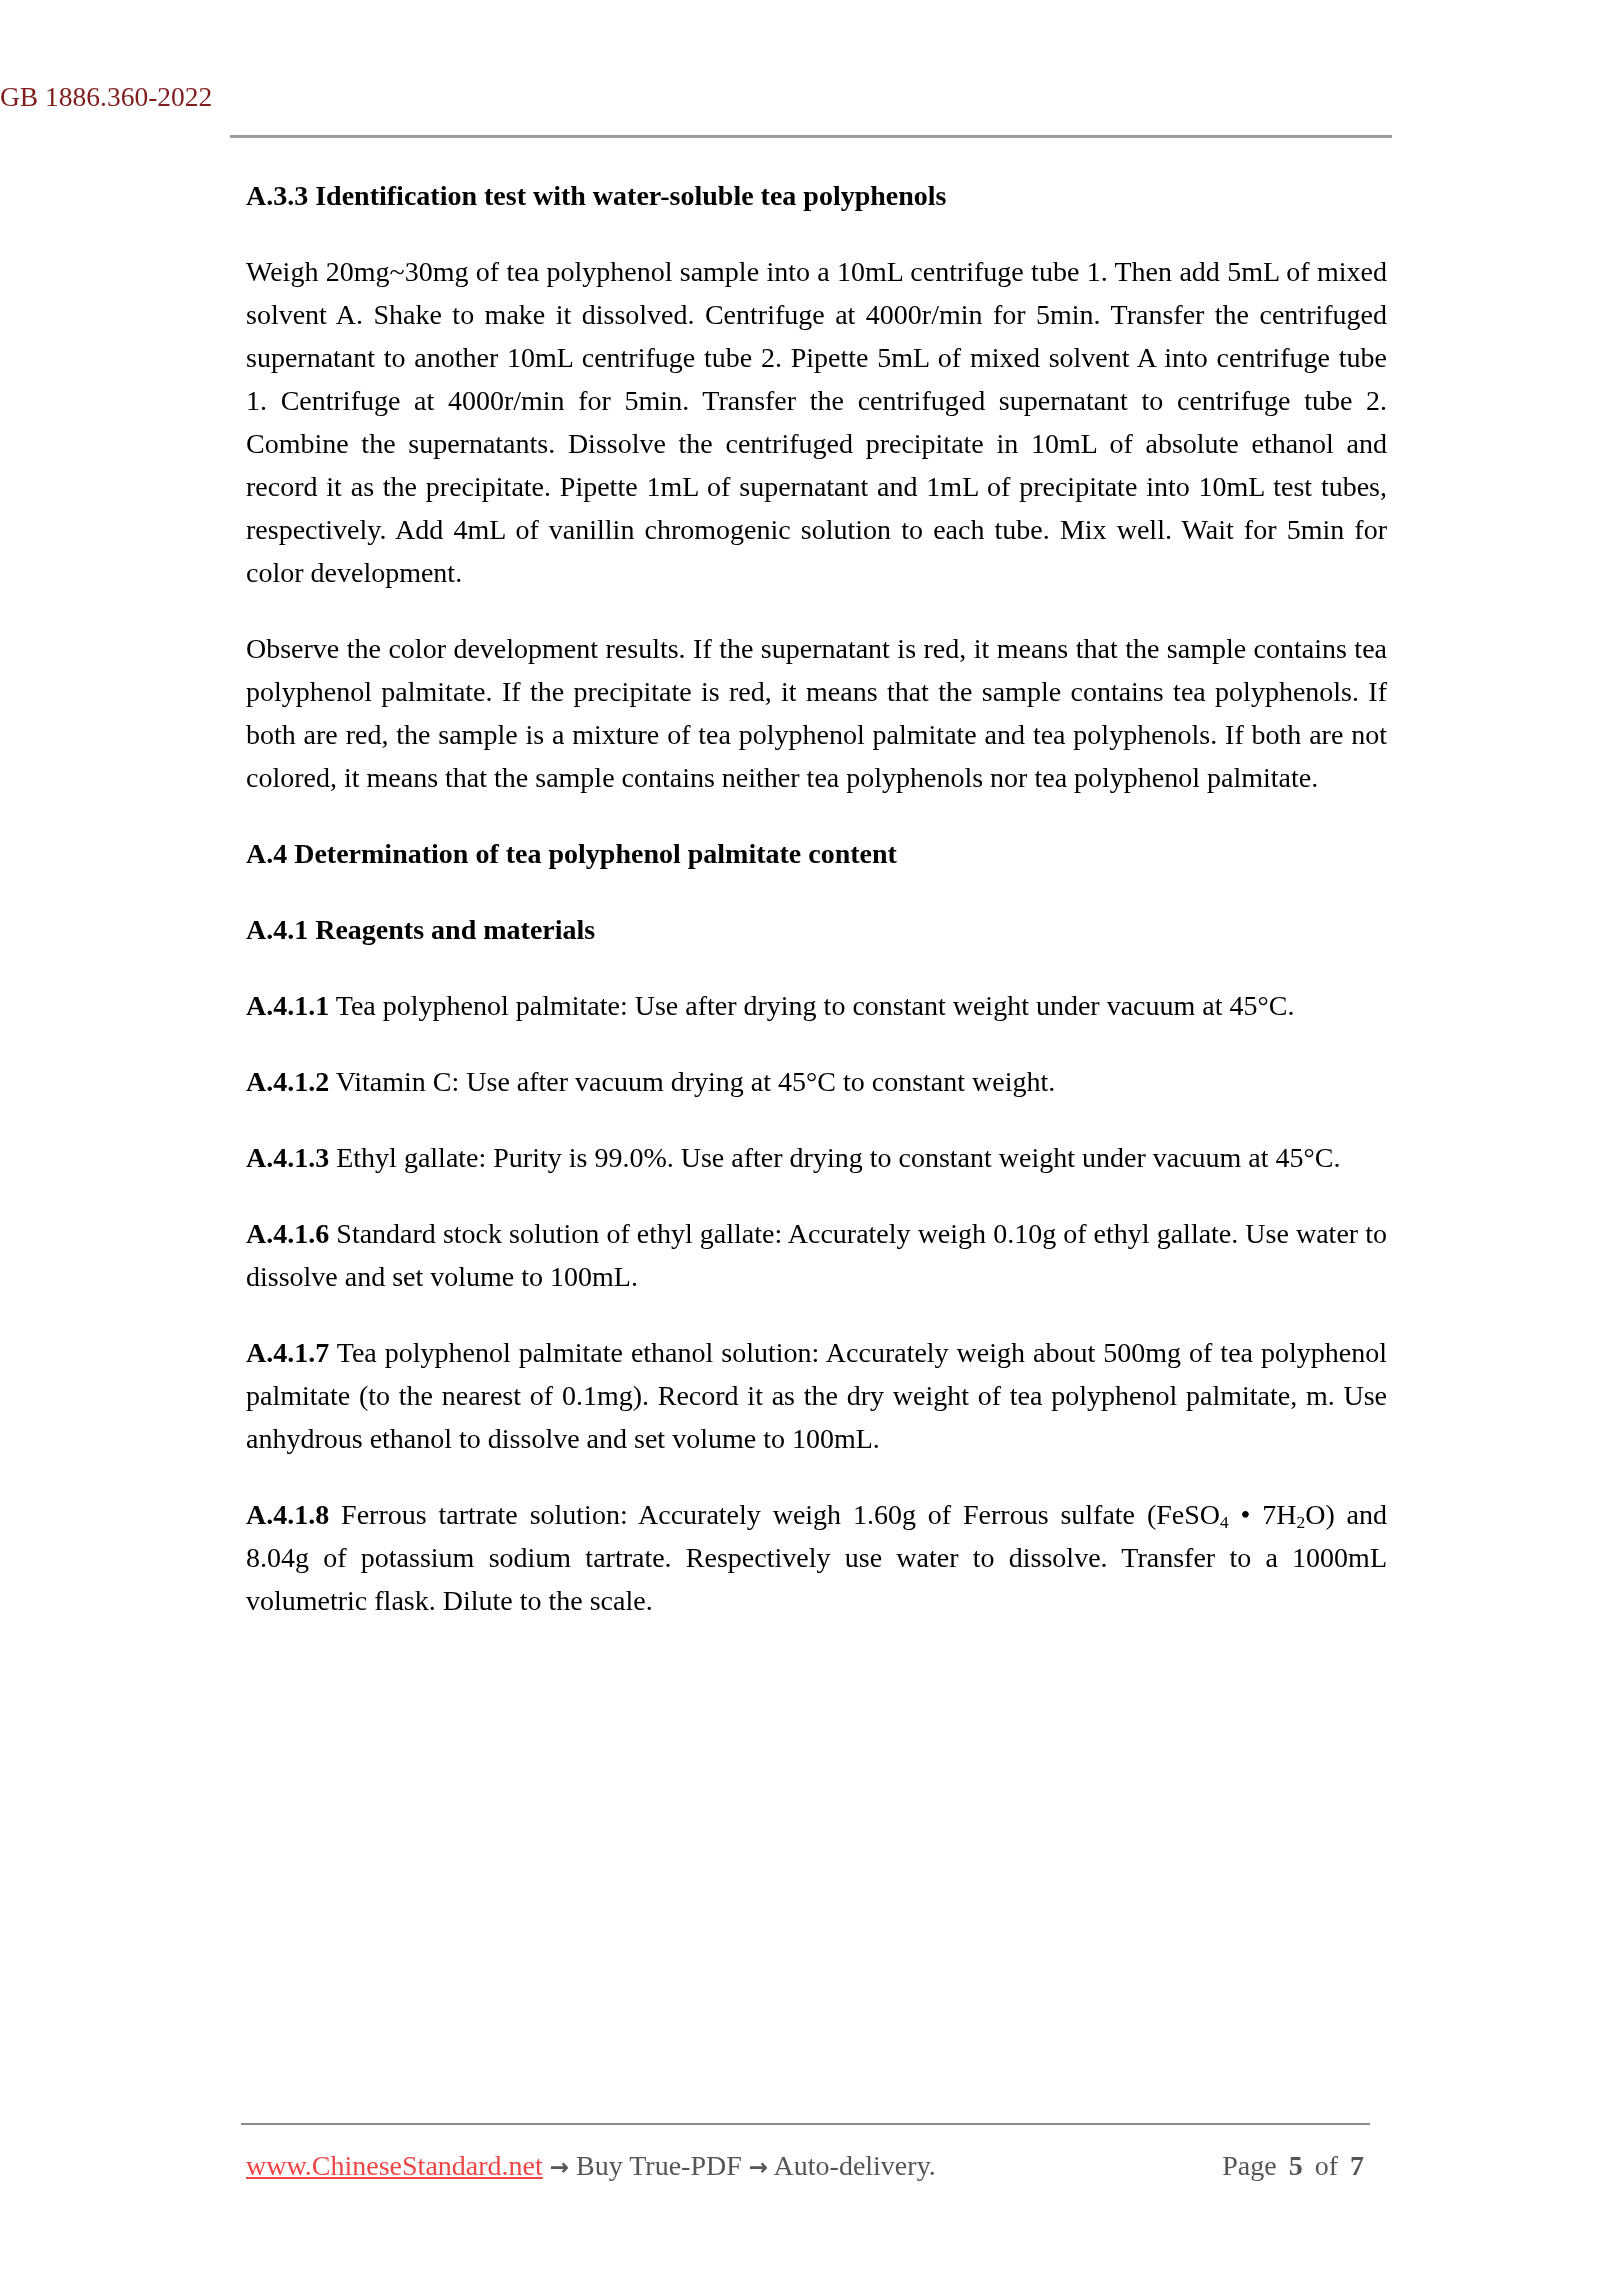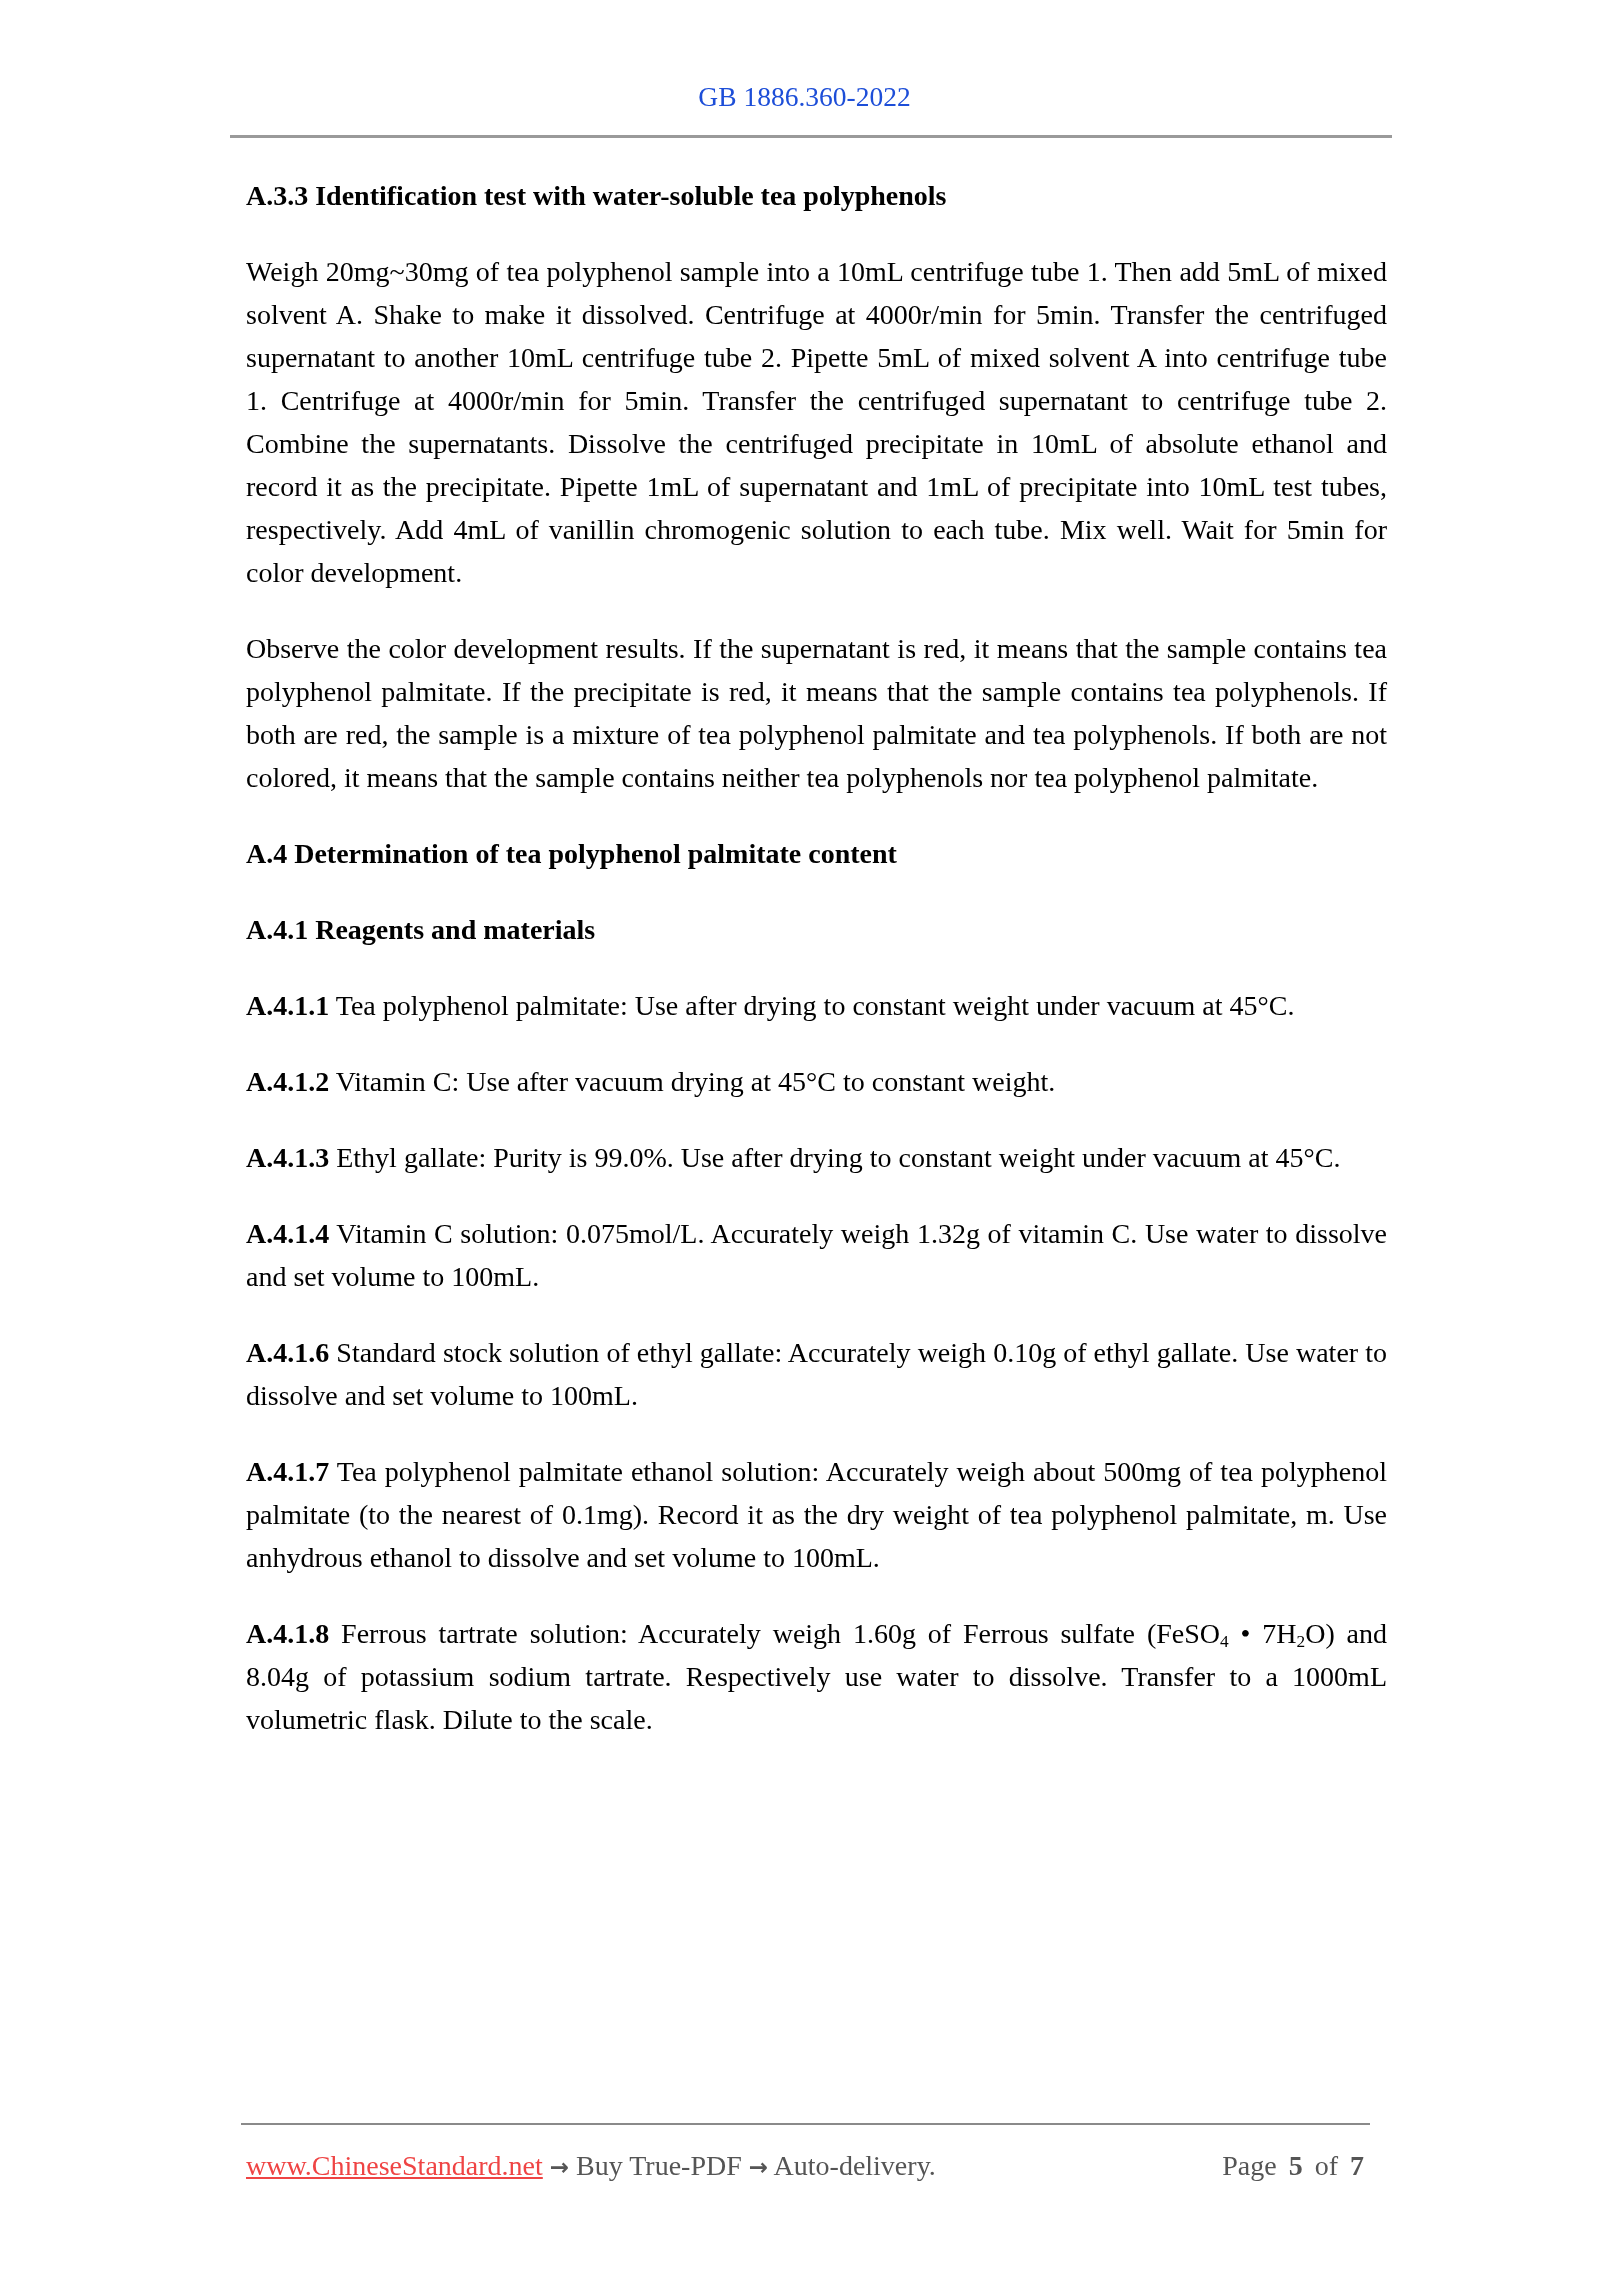--- a/index.html
+++ b/index.html
@@ -1,19 +1,19 @@
 <!DOCTYPE html>
 <html style="font-size:13.3px"><head>
 <meta charset="utf-8">
 <style>
   html, body { margin: 0; padding: 0; background: #ffffff; }
   body { width: 1623px; height: 2295px; position: relative; overflow: hidden;
          font-family: "Liberation Serif", "DejaVu Serif", serif; color: #000; }
-  .doc-header { position: absolute; left: 0; top: 80px; width: 1609px; text-align: center;
-                font-size: 27.5px; color: #1d4ed8; line-height: 33px; }
+  .doc-header { position: absolute; left: 0; top: 80px; width: 1609px; text-align: left;
+                font-size: 27.5px; color: #7f1d1d; line-height: 33px; }
   .header-rule { position: absolute; left: 230px; top: 135px; width: 1162px; height: 2.5px; background: #9a9a9a; }
   .content { position: absolute; left: 246px; top: 174px; width: 1141px; }
   .content p, .content h2 { margin: 0 0 33px 0; font-size: 28px; line-height: 43px; }
   .content h2 { font-weight: bold; }
   .content p { text-align: justify; }
   .content .sec-num { font-weight: bold; }
   sub { font-size: 0.62em; vertical-align: -0.25em; line-height: 0; }
   .footer-rule { position: absolute; left: 241px; top: 2123px; width: 1129px; height: 1.7px; background: #8a8a8a; }
   .footer { position: absolute; left: 246px; top: 2149px; width: 1118px; font-size: 28px; line-height: 33px; color: #555555; }
   .footer-left { position: absolute; left: 0; top: 0; white-space: nowrap; }
@@ -32,21 +32,20 @@
   <h2>A.3.3 Identification test with water-soluble tea polyphenols</h2>
   <p>Weigh 20mg~30mg of tea polyphenol sample into a 10mL centrifuge tube 1. Then add 5mL of mixed solvent A. Shake to make it dissolved. Centrifuge at 4000r/min for 5min. Transfer the centrifuged supernatant to another 10mL centrifuge tube 2. Pipette 5mL of mixed solvent A into centrifuge tube 1. Centrifuge at 4000r/min for 5min. Transfer the centrifuged supernatant to centrifuge tube 2. Combine the supernatants. Dissolve the centrifuged precipitate in 10mL of absolute ethanol and record it as the precipitate. Pipette 1mL of supernatant and 1mL of precipitate into 10mL test tubes, respectively. Add 4mL of vanillin chromogenic solution to each tube. Mix well. Wait for 5min for color development.</p>
   <p>Observe the color development results. If the supernatant is red, it means that the sample contains tea polyphenol palmitate. If the precipitate is red, it means that the sample contains tea polyphenols. If both are red, the sample is a mixture of tea polyphenol palmitate and tea polyphenols. If both are not colored, it means that the sample contains neither tea polyphenols nor tea polyphenol palmitate.</p>
 
   <h2>A.4 Determination of tea polyphenol palmitate content</h2>
   <h2>A.4.1 Reagents and materials</h2>
 
   <p><span class="sec-num">A.4.1.1</span> <span>Tea polyphenol palmitate: Use after drying to constant weight under vacuum at 45°C.</span></p>
   <p><span class="sec-num">A.4.1.2</span> <span>Vitamin C: Use after vacuum drying at 45°C to constant weight.</span></p>
   <p><span class="sec-num">A.4.1.3</span> <span>Ethyl gallate: Purity is 99.0%. Use after drying to constant weight under vacuum at 45°C.</span></p>
-  <p><span class="sec-num">A.4.1.4</span> <span>Vitamin C solution: 0.075mol/L. Accurately weigh 1.32g of vitamin C. Use water to dissolve and set volume to 100mL.</span></p>
   <p><span class="sec-num">A.4.1.6</span> <span>Standard stock solution of ethyl gallate: Accurately weigh 0.10g of ethyl gallate. Use water to dissolve and set volume to 100mL.</span></p>
   <p><span class="sec-num">A.4.1.7</span> <span>Tea polyphenol palmitate ethanol solution: Accurately weigh about 500mg of tea polyphenol palmitate (to the nearest of 0.1mg). Record it as the dry weight of tea polyphenol palmitate, m. Use anhydrous ethanol to dissolve and set volume to 100mL.</span></p>
   <p><span class="sec-num">A.4.1.8</span> <span>Ferrous tartrate solution: Accurately weigh 1.60g of Ferrous sulfate (FeSO</span><sub>4</sub><span> • 7H</span><sub>2</sub><span>O) and 8.04g of potassium sodium tartrate. Respectively use water to dissolve. Transfer to a 1000mL volumetric flask. Dilute to the scale.</span></p>
 
 </div>
 
 <div class="footer-rule"></div>
 <div class="footer">
   <div class="footer-left">
     <a class="footer-link">www.ChineseStandard.net</a>

